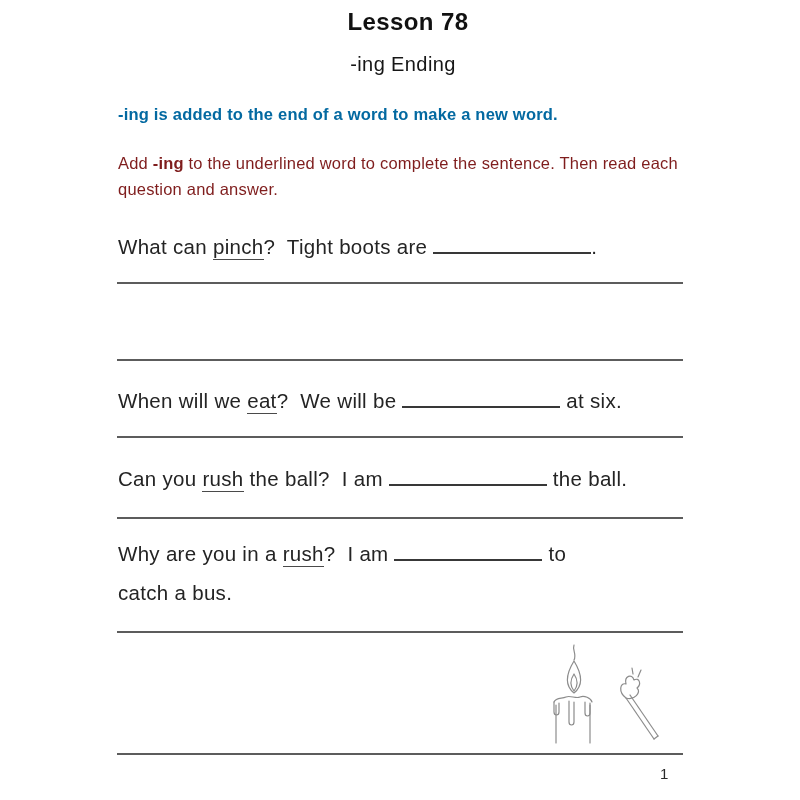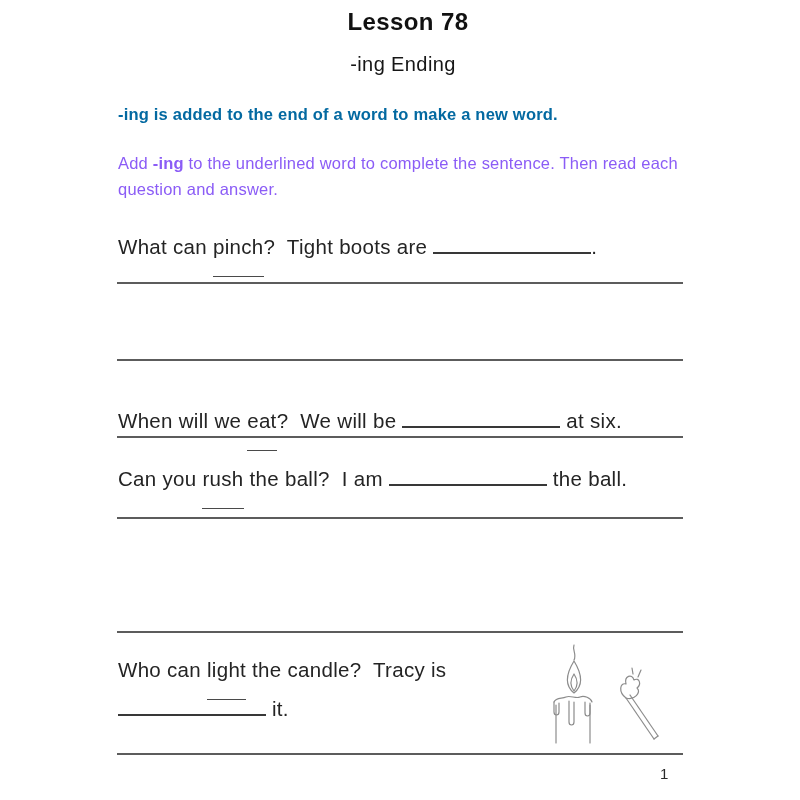--- a/index.html
+++ b/index.html
@@ -14,30 +14,30 @@
   .subtitle {
     position:absolute; top:53px; left:6px; right:0; text-align:center;
     font-size:20px; font-weight:normal; letter-spacing:0.4px; color:#161616;
   }
   .instr1 {
     position:absolute; top:105px; left:118px; width:580px;
     font-size:16.5px; font-weight:bold; letter-spacing:0.2px; color:#0369a1;
   }
   .instr2 {
     position:absolute; top:151px; left:118px; width:580px;
-    font-size:16.5px; line-height:1.55; letter-spacing:0.2px; color:#8b5cf6;
+    font-size:16.5px; line-height:1.55; letter-spacing:0.2px; color:#7f1d1d;
   }
   .instr2 b { font-weight:bold; }
   .q {
     position:absolute; left:118px; width:572px;
     font-size:20.5px; letter-spacing:0.3px; color:#242424; line-height:39px;
   }
-  .q1 { top:227px; } .q2 { top:304px; } .q3 { top:381px;margin-top:20px; }
+  .q1 { top:227px; } .q2 { top:304px; } .q3 { top:381px; }
   .q4 { top:459px; } .q5 { top:534px; } .q6 { top:650px; width:430px; }
-  .uw { border-bottom:1.5px solid #4a4a4a; padding-bottom:18px;text-align:center; }
+  .uw { border-bottom:1.5px solid #4a4a4a; padding-bottom:1px;text-align:center; }
   .blank {
     display:inline-block; width:158px; height:15px;
     border-bottom:2px solid #383838; vertical-align:baseline;
   }
   .blank.narrow { width:148px; }
   .rule {
     position:absolute; left:117px; width:566px; height:2px; background:#5c5c5c;
   }
   .r1 { top:282px; } .r2 { top:359px; } .r3 { top:436px; }
   .r4 { top:517px; } .r5 { top:631px; } .r6 { top:753px; }
@@ -62,23 +62,23 @@
   <div class="rule r1"></div>
 
   <div class="rule r2"></div>
 
   <div class="q q3"><span>When will we </span><span class="uw">eat</span><span>?&nbsp; We will be </span><span class="blank"></span><span> at six.</span></div>
   <div class="rule r3"></div>
 
   <div class="q q4"><span>Can you </span><span class="uw">rush</span><span> the ball?&nbsp; I am </span><span class="blank"></span><span> the ball.</span></div>
   <div class="rule r4"></div>
 
+  <div class="q q5"><span>Why are you in a </span><span class="uw">rush</span><span>?&nbsp; I am </span><span class="blank narrow"></span><span> to</span><br><span>catch a bus.</span></div>
   <div class="rule r5"></div>
 
-  <div class="q q6"><span>Who can </span><span class="uw">light</span><span> the candle?&nbsp; Tracy is</span><br><span class="blank narrow"></span><span> it.</span></div>
 
   <div class="illos">
     <svg width="140" height="106" viewBox="0 0 140 106" fill="none">
       <g stroke="#8c8c8c" stroke-width="1.2" fill="none" stroke-linecap="round" stroke-linejoin="round">
 
         <path d="M38,3 C36,8 41,12 38,18"></path>
 
         <path d="M38,19 C30,32 28,43 38,51 C48,43 46,32 38,19 Z"></path>
 
         <path d="M38,32 C34,38 34,44 38,49 C42,44 42,38 38,32 Z"></path>

